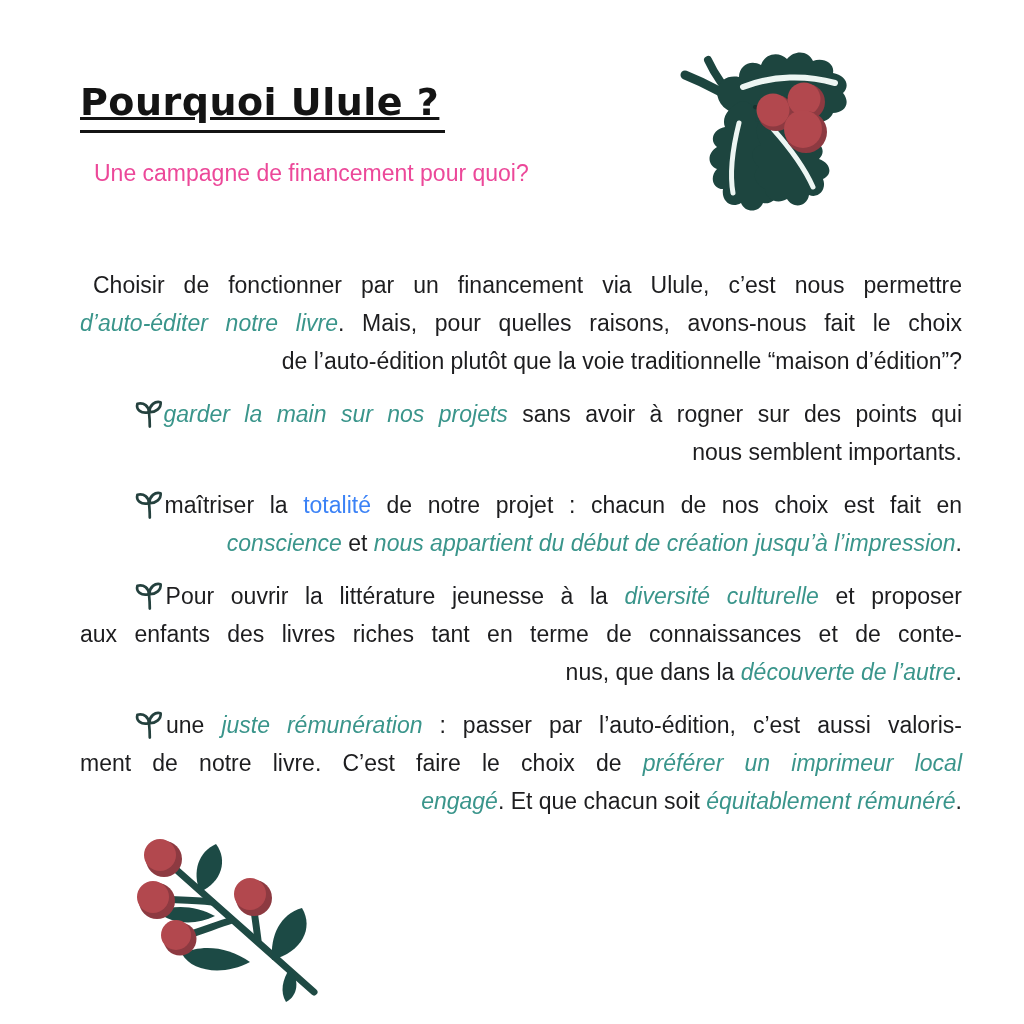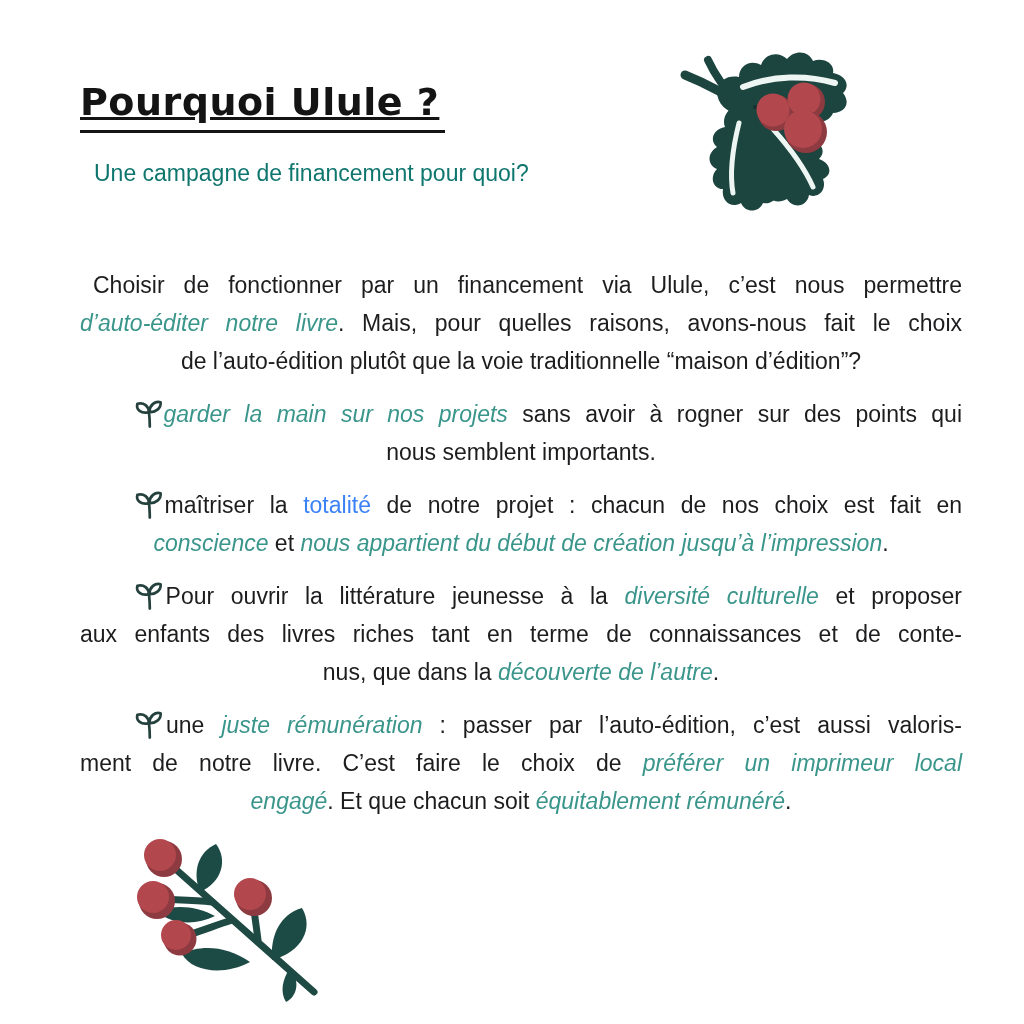--- a/index.html
+++ b/index.html
@@ -11,31 +11,31 @@
   .page-title{
     position:absolute;left:80px;top:80px;
     font-size:38px;font-weight:700;color:#141414;
     letter-spacing:.5px;
     display:inline-block;border-bottom:3px solid #141414;padding:0 6px 6px 0;
     font-family:"DejaVu Sans",sans-serif;
     text-decoration:underline;
   }
   .subtitle{
     position:absolute;left:94px;top:160px;
-    font-size:23px;color:#0f766e;
+    font-size:23px;color:#ec4899;
   }
   .content{
     position:absolute;left:80px;top:222px;width:882px;
     font-size:23px;color:#1d1d1f;
   }
   .para{margin:0 0 15px 0;}
   .para:last-child{margin-bottom:0;}
   .line{line-height:38px;min-height:38px;}
   .just{text-align:justify;text-align-last:justify;}
-  .left{text-align:center;}
+  .left{text-align:right;}
   .rn{color:#1d1d1f;font-style:normal;}
   .rt{color:#3a958b;font-style:italic;}
   .ri{color:#3b82f6;}
   .sprout{
     display:inline-block;width:34px;height:32px;
     vertical-align:-7px;margin-right:9px;
   }
   .illus{position:absolute;}
   #holly{left:655px;top:25px;}
   #berry-branch{left:100px;top:820px;}

